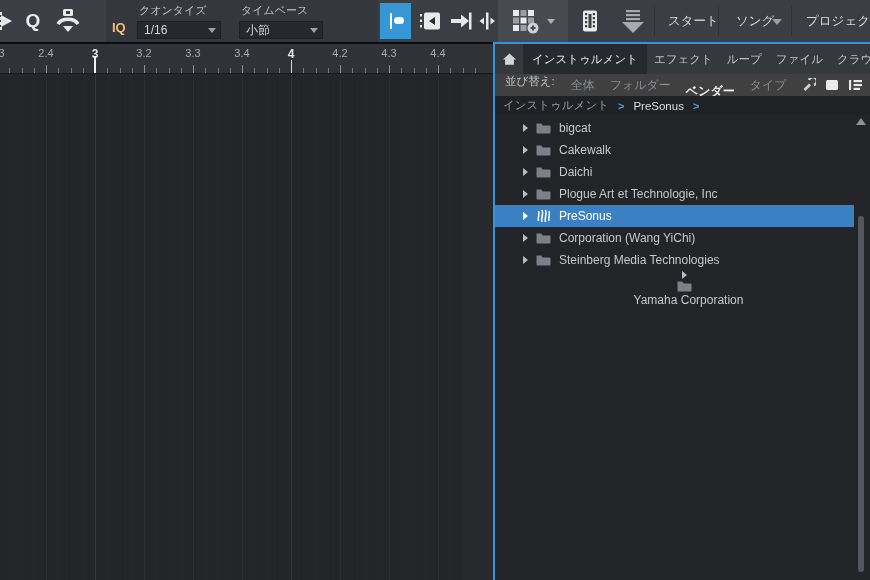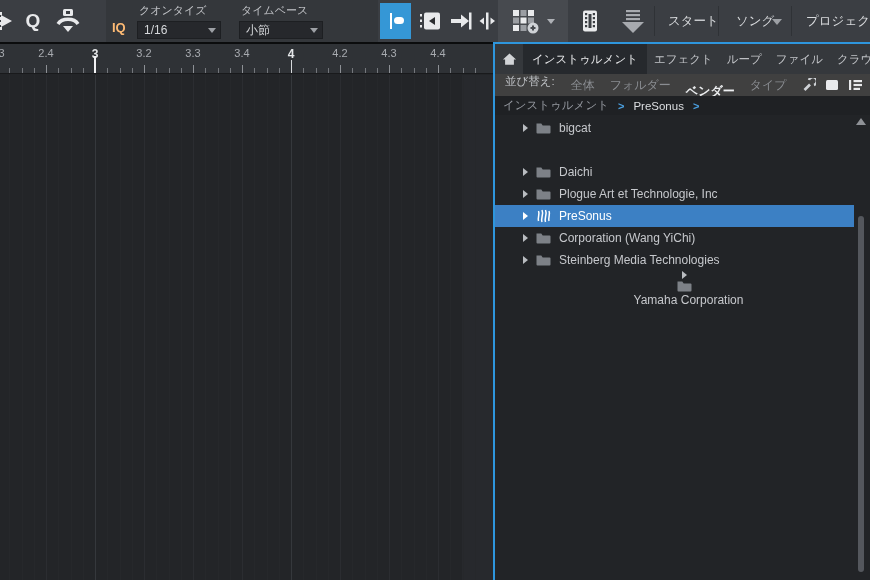--- a/index.html
+++ b/index.html
@@ -369,20 +369,29 @@
   <div class="list" id="item-list">
       <div class="row" style="top: 2px;">
         <span class="expander"></span>
         <span class="ricon">
           <svg width="15" height="12" viewBox="0 0 15 12">
             <path d="M0.5 1.5 h4.8 l1.4 1.9 h6.9 a0.9 0.9 0 0 1 0.9 0.9 v6.3 a0.9 0.9 0 0 1 -0.9 0.9 h-12.2 a0.9 0.9 0 0 1 -0.9 -0.9 z" fill="#7d8187"></path>
           </svg>
         </span>
         <span class="rlabel">bigcat</span>
       </div>
+      <div class="row" style="top: 24px;">
+        <span class="expander"></span>
+        <span class="ricon">
+          <svg width="15" height="12" viewBox="0 0 15 12">
+            <path d="M0.5 1.5 h4.8 l1.4 1.9 h6.9 a0.9 0.9 0 0 1 0.9 0.9 v6.3 a0.9 0.9 0 0 1 -0.9 0.9 h-12.2 a0.9 0.9 0 0 1 -0.9 -0.9 z" fill="#7d8187"></path>
+          </svg>
+        </span>
+        <span class="rlabel">Cakewalk</span>
+      </div>
       <div class="row" style="top: 46px;">
         <span class="expander"></span>
         <span class="ricon">
           <svg width="15" height="12" viewBox="0 0 15 12">
             <path d="M0.5 1.5 h4.8 l1.4 1.9 h6.9 a0.9 0.9 0 0 1 0.9 0.9 v6.3 a0.9 0.9 0 0 1 -0.9 0.9 h-12.2 a0.9 0.9 0 0 1 -0.9 -0.9 z" fill="#7d8187"></path>
           </svg>
         </span>
         <span class="rlabel">Daichi</span>
       </div>
       <div class="row" style="top: 68px;">

